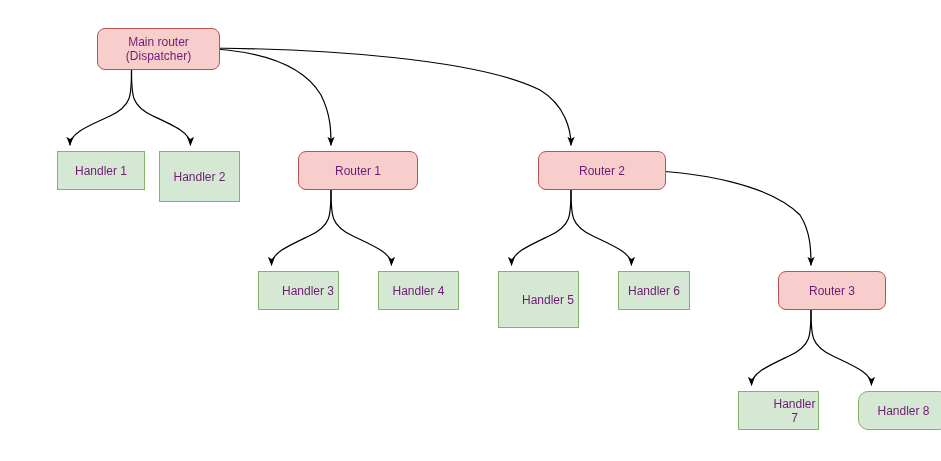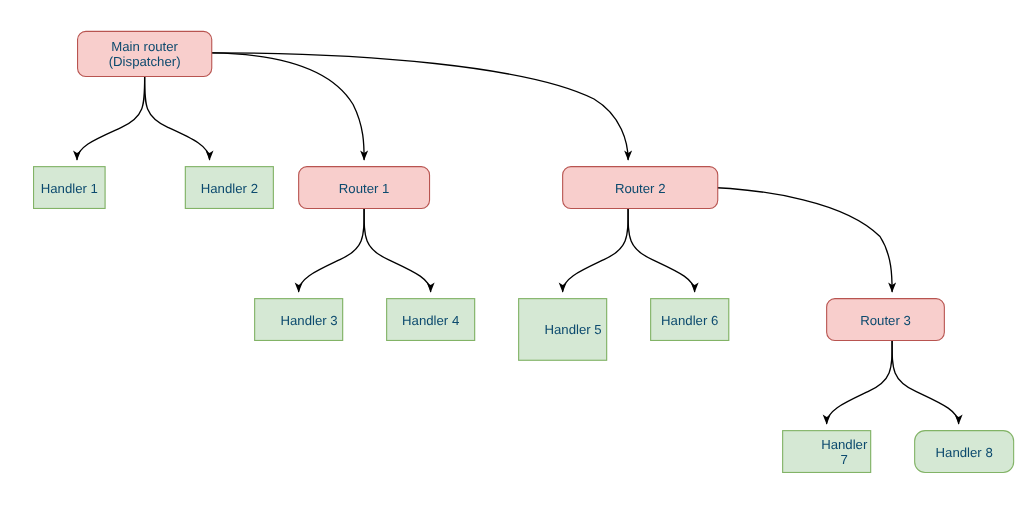--- a/index.html
+++ b/index.html
@@ -29,24 +29,25 @@
   .node {
     position: absolute;
     box-sizing: border-box;
     display: flex;
     align-items: center;
     justify-content: center;
     text-align: center;
     font-family: "Liberation Sans", "DejaVu Sans", sans-serif;
     font-size: 12px;
     line-height: 14px;
-    color: #0c4a6e;
+    color: #701a75;
     border-width: 1px;
     border-style: solid;
     z-index: 2;
+    margin-left: 27px;
   }
   .node-router {
     background: #f8cecc;
     border-color: #b85450;
     border-radius: 8px;
   }
   .node-handler {
     background: #d5e8d4;
     border-color: #82b366;
     border-radius: 0px;
@@ -81,30 +82,30 @@
         <path d="M 811 310 C 811 336, 811 346, 789 356 C 768 366, 751.5 373, 751.5 385" marker-end="url(#arrow-head)"></path>
         <path d="M 811 310 C 811 336, 811 346, 833 356 C 854 366, 871.5 373, 871.5 385" marker-end="url(#arrow-head)"></path>
       </g>
   </svg>
 
   <div id="nodes">
       <div class="node node-router" style="left: 70px; top: 28px; width: 123px; height: 42px;">
         <span class="node-label">Main router
 (Dispatcher)</span>
       </div>
-      <div class="node node-handler" style="left: 30px; top: 151px; width: 66px; height: 39px;">
+      <div class="node node-handler" style="left: 30px; top: 151px; width: 88px; height: 39px;">
         <span class="node-label">Handler 1</span>
       </div>
-      <div class="node node-handler" style="left: 168px; top: 151px; width: 81px; height: 39px;">
+      <div class="node node-handler" style="left: 132px; top: 151px; width: 81px; height: 51px;">
         <span class="node-label">Handler 2</span>
       </div>
       <div class="node node-router" style="left: 271px; top: 151px; width: 120px; height: 39px;">
         <span class="node-label">Router 1</span>
       </div>
-      <div class="node node-router" style="left: 511px; top: 151px; width: 142px; height: 39px;">
+      <div class="node node-router" style="left: 511px; top: 151px; width: 128px; height: 39px;">
         <span class="node-label">Router 2</span>
       </div>
       <div class="node node-handler" style="left: 231px; top: 271px; width: 81px; height: 39px; justify-content: flex-end;">
         <span class="node-label">Handler 3</span>
       </div>
       <div class="node node-handler" style="left: 351px; top: 271px; width: 81px; height: 39px;">
         <span class="node-label">Handler 4</span>
       </div>
       <div class="node node-handler" style="left: 471px; top: 271px; width: 81px; height: 57px; justify-content: flex-end;">
         <span class="node-label">Handler 5</span>

